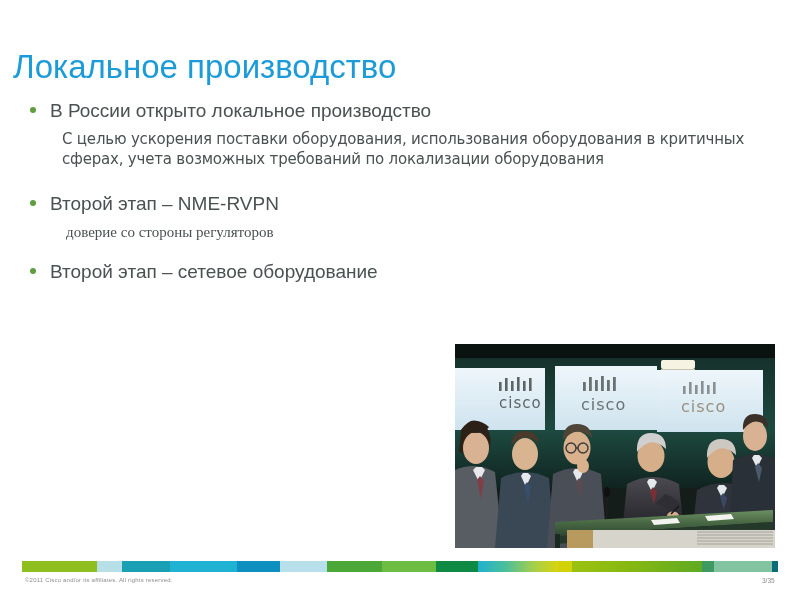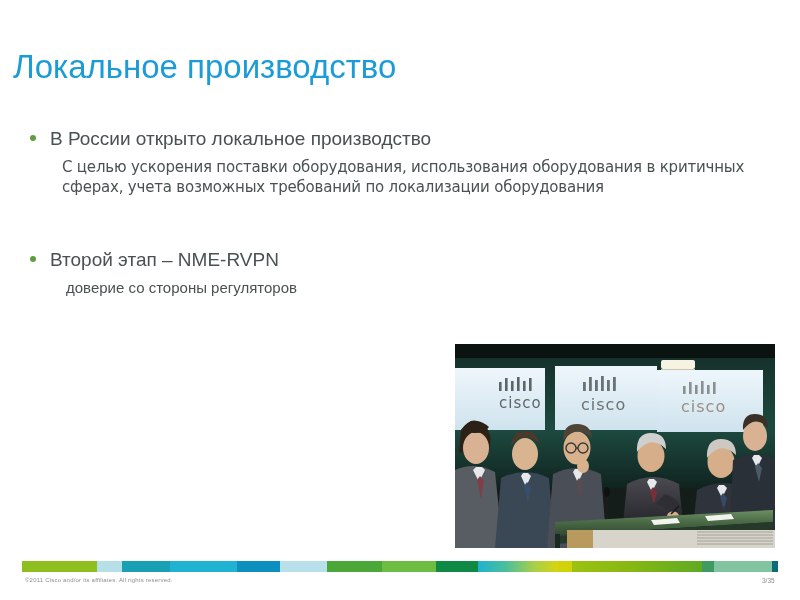--- a/index.html
+++ b/index.html
@@ -42,21 +42,20 @@
     position: absolute;
     left: 22px;
     top: 98px;
     width: 760px;
   }
 
   .bullet-row {
     position: relative;
     padding-left: 28px;
     margin-bottom: 2px;
-    margin-top: 28px;
   }
   .bullet-dot {
     position: absolute;
     left: 8px;
     top: 9px;
     width: 6px;
     height: 6px;
     border-radius: 50%;
     background: #5f9e3f;
   }
@@ -77,21 +76,21 @@
     font-family: "DejaVu Sans", sans-serif;
     letter-spacing: -0.2px;
   }
 
   .sub-line {
     margin: 4px 0 0 0;
     padding-left: 44px;
     font-size: 15px;
     line-height: 22px;
     color: #4a5152;
-    font-family: Liberation Sans, sans-serif;
+    font-family: Liberation Serif, serif;
   }
 
   .gap-a { height: 22px; }
   .gap-b { height: 16px; }
 
   
   .photo {
     position: absolute;
     left: 455px;
     top: 344px;
@@ -155,20 +154,24 @@
 
     <div class="bullet-row">
       <span class="bullet-dot"></span>
       <div class="bullet-text">Второй этап – NME-RVPN</div>
     </div>
 
     <p class="sub-line">доверие со стороны регуляторов</p>
 
     <div class="gap-b"></div>
 
+    <div class="bullet-row">
+      <span class="bullet-dot"></span>
+      <div class="bullet-text">Второй этап – сетевое оборудование</div>
+    </div>
 
   </div>
 
   <div class="photo">
     <svg width="320" height="204" viewBox="0 0 320 204" xmlns="http://www.w3.org/2000/svg">
       <defs>
         <linearGradient id="wallg" x1="0" y1="0" x2="0" y2="1">
           <stop offset="0%" stop-color="#16312c"></stop>
           <stop offset="55%" stop-color="#1d4a40"></stop>
           <stop offset="100%" stop-color="#10231f"></stop>

